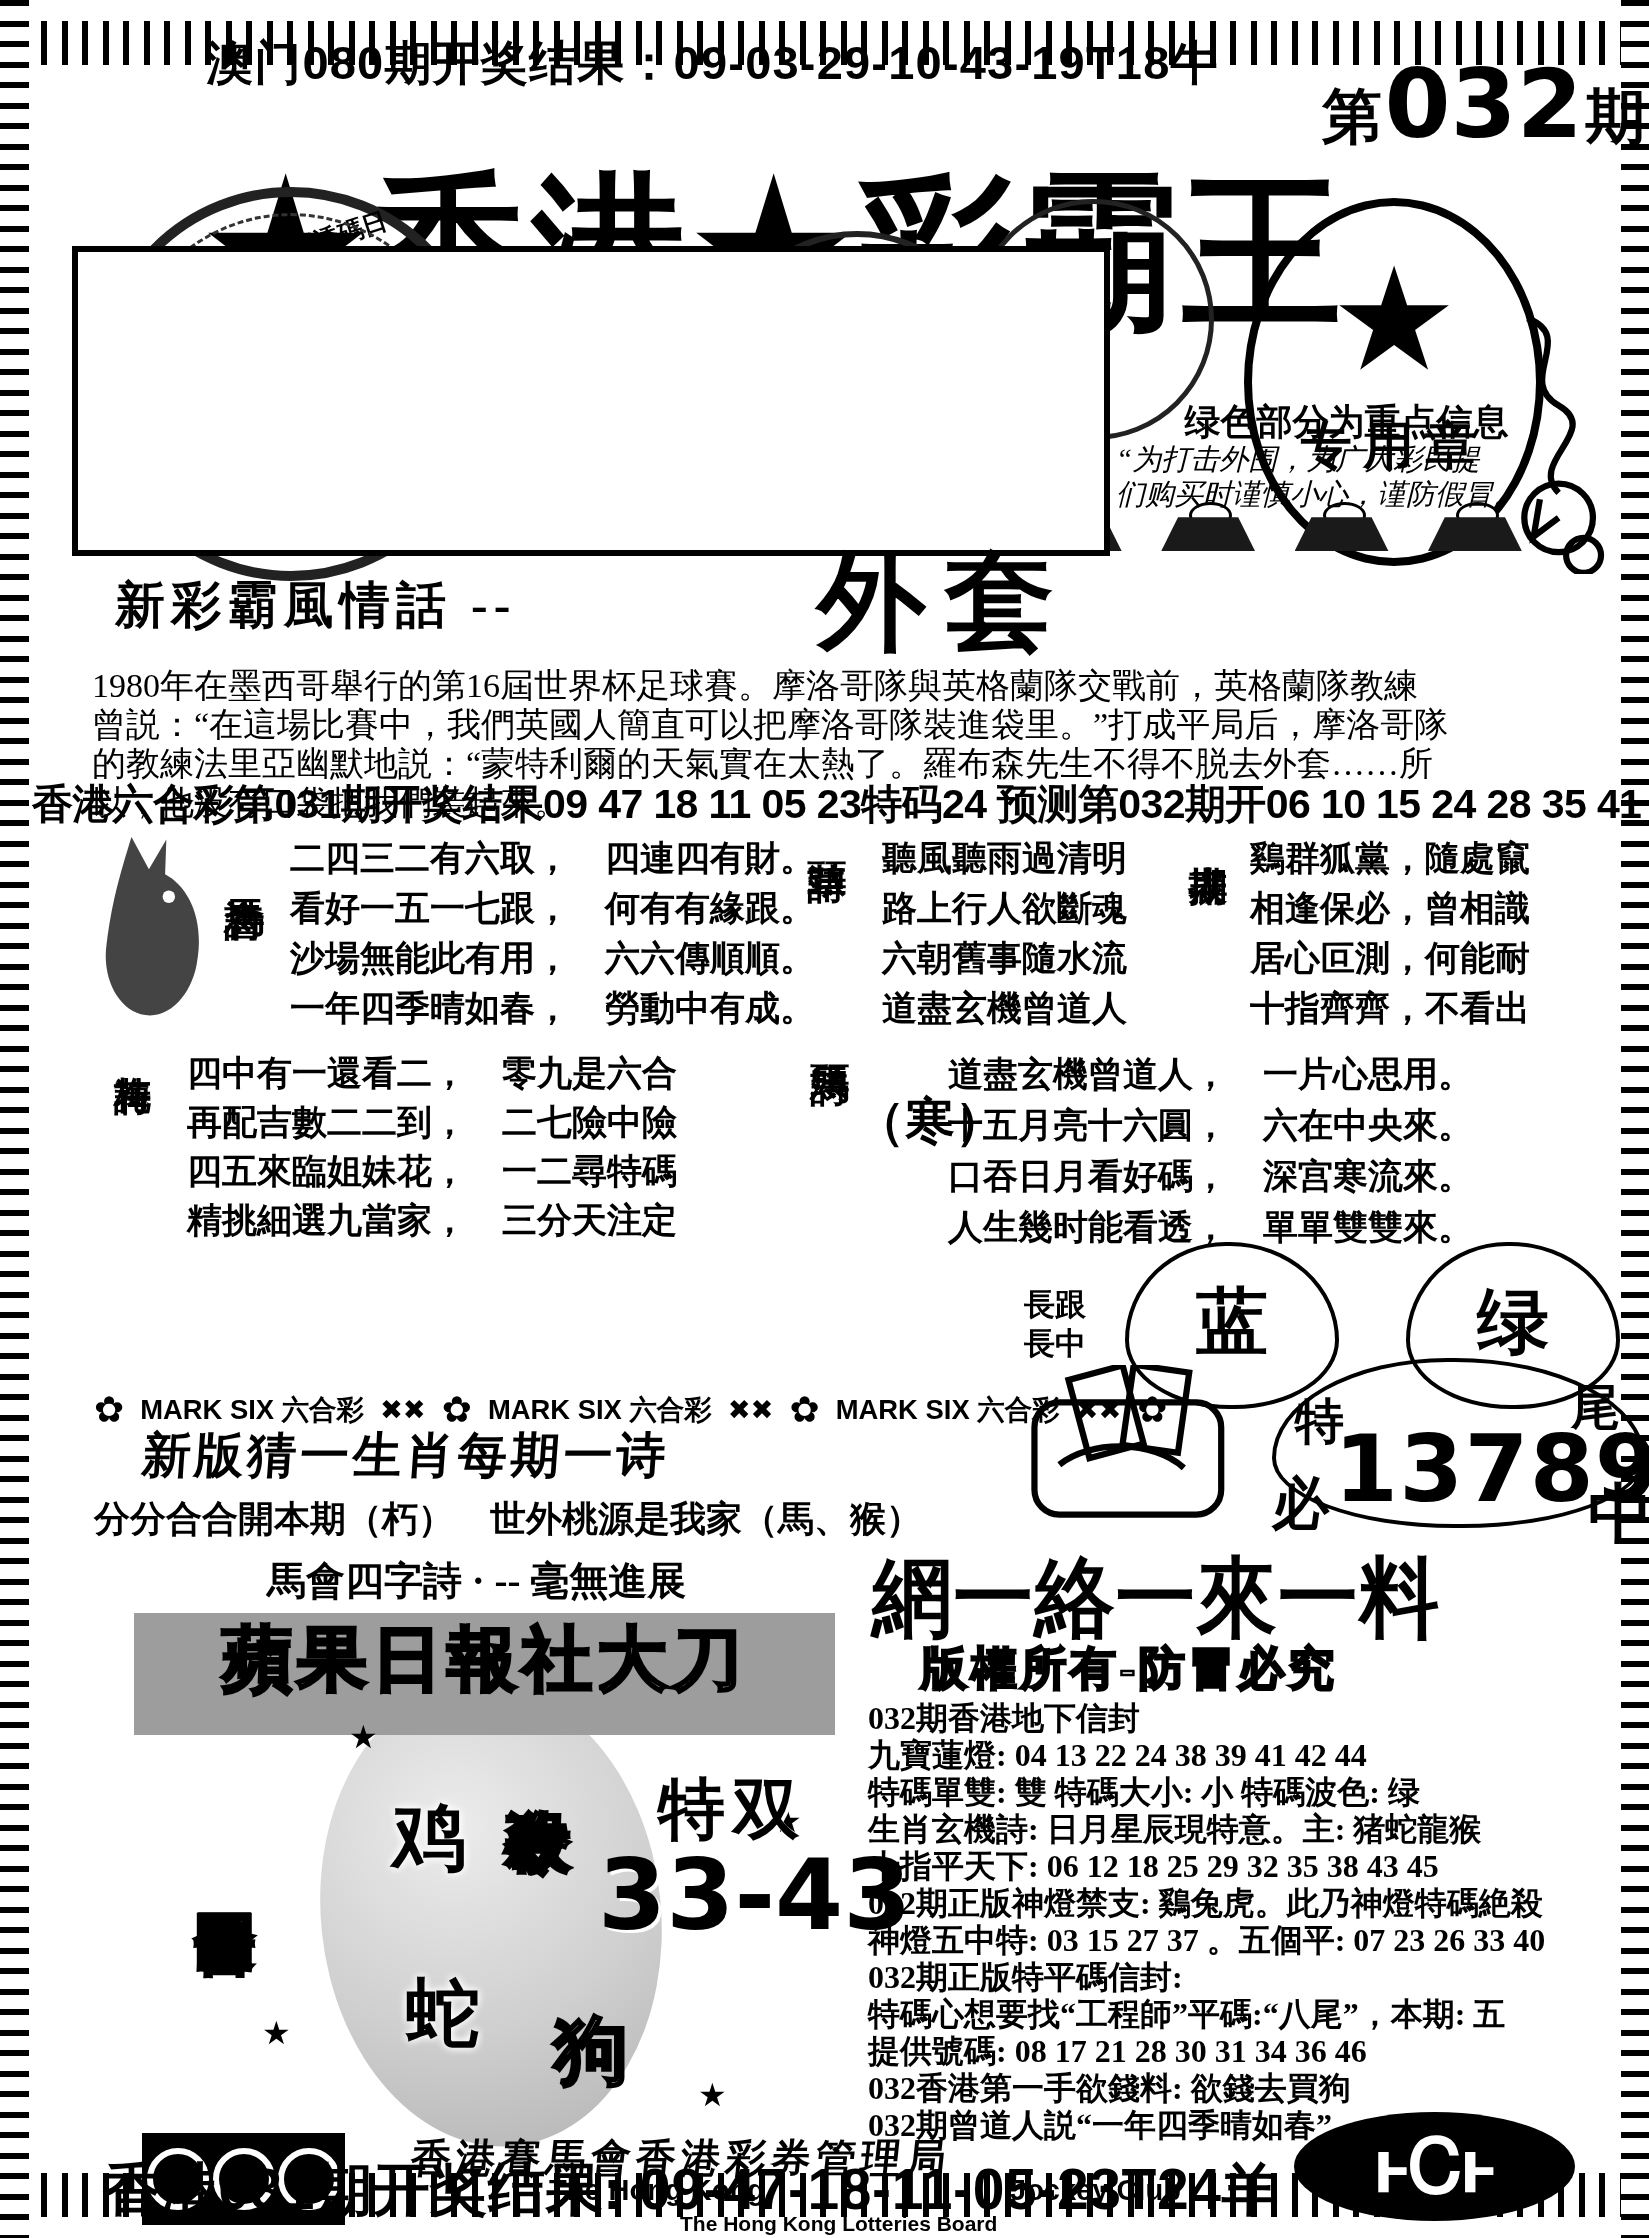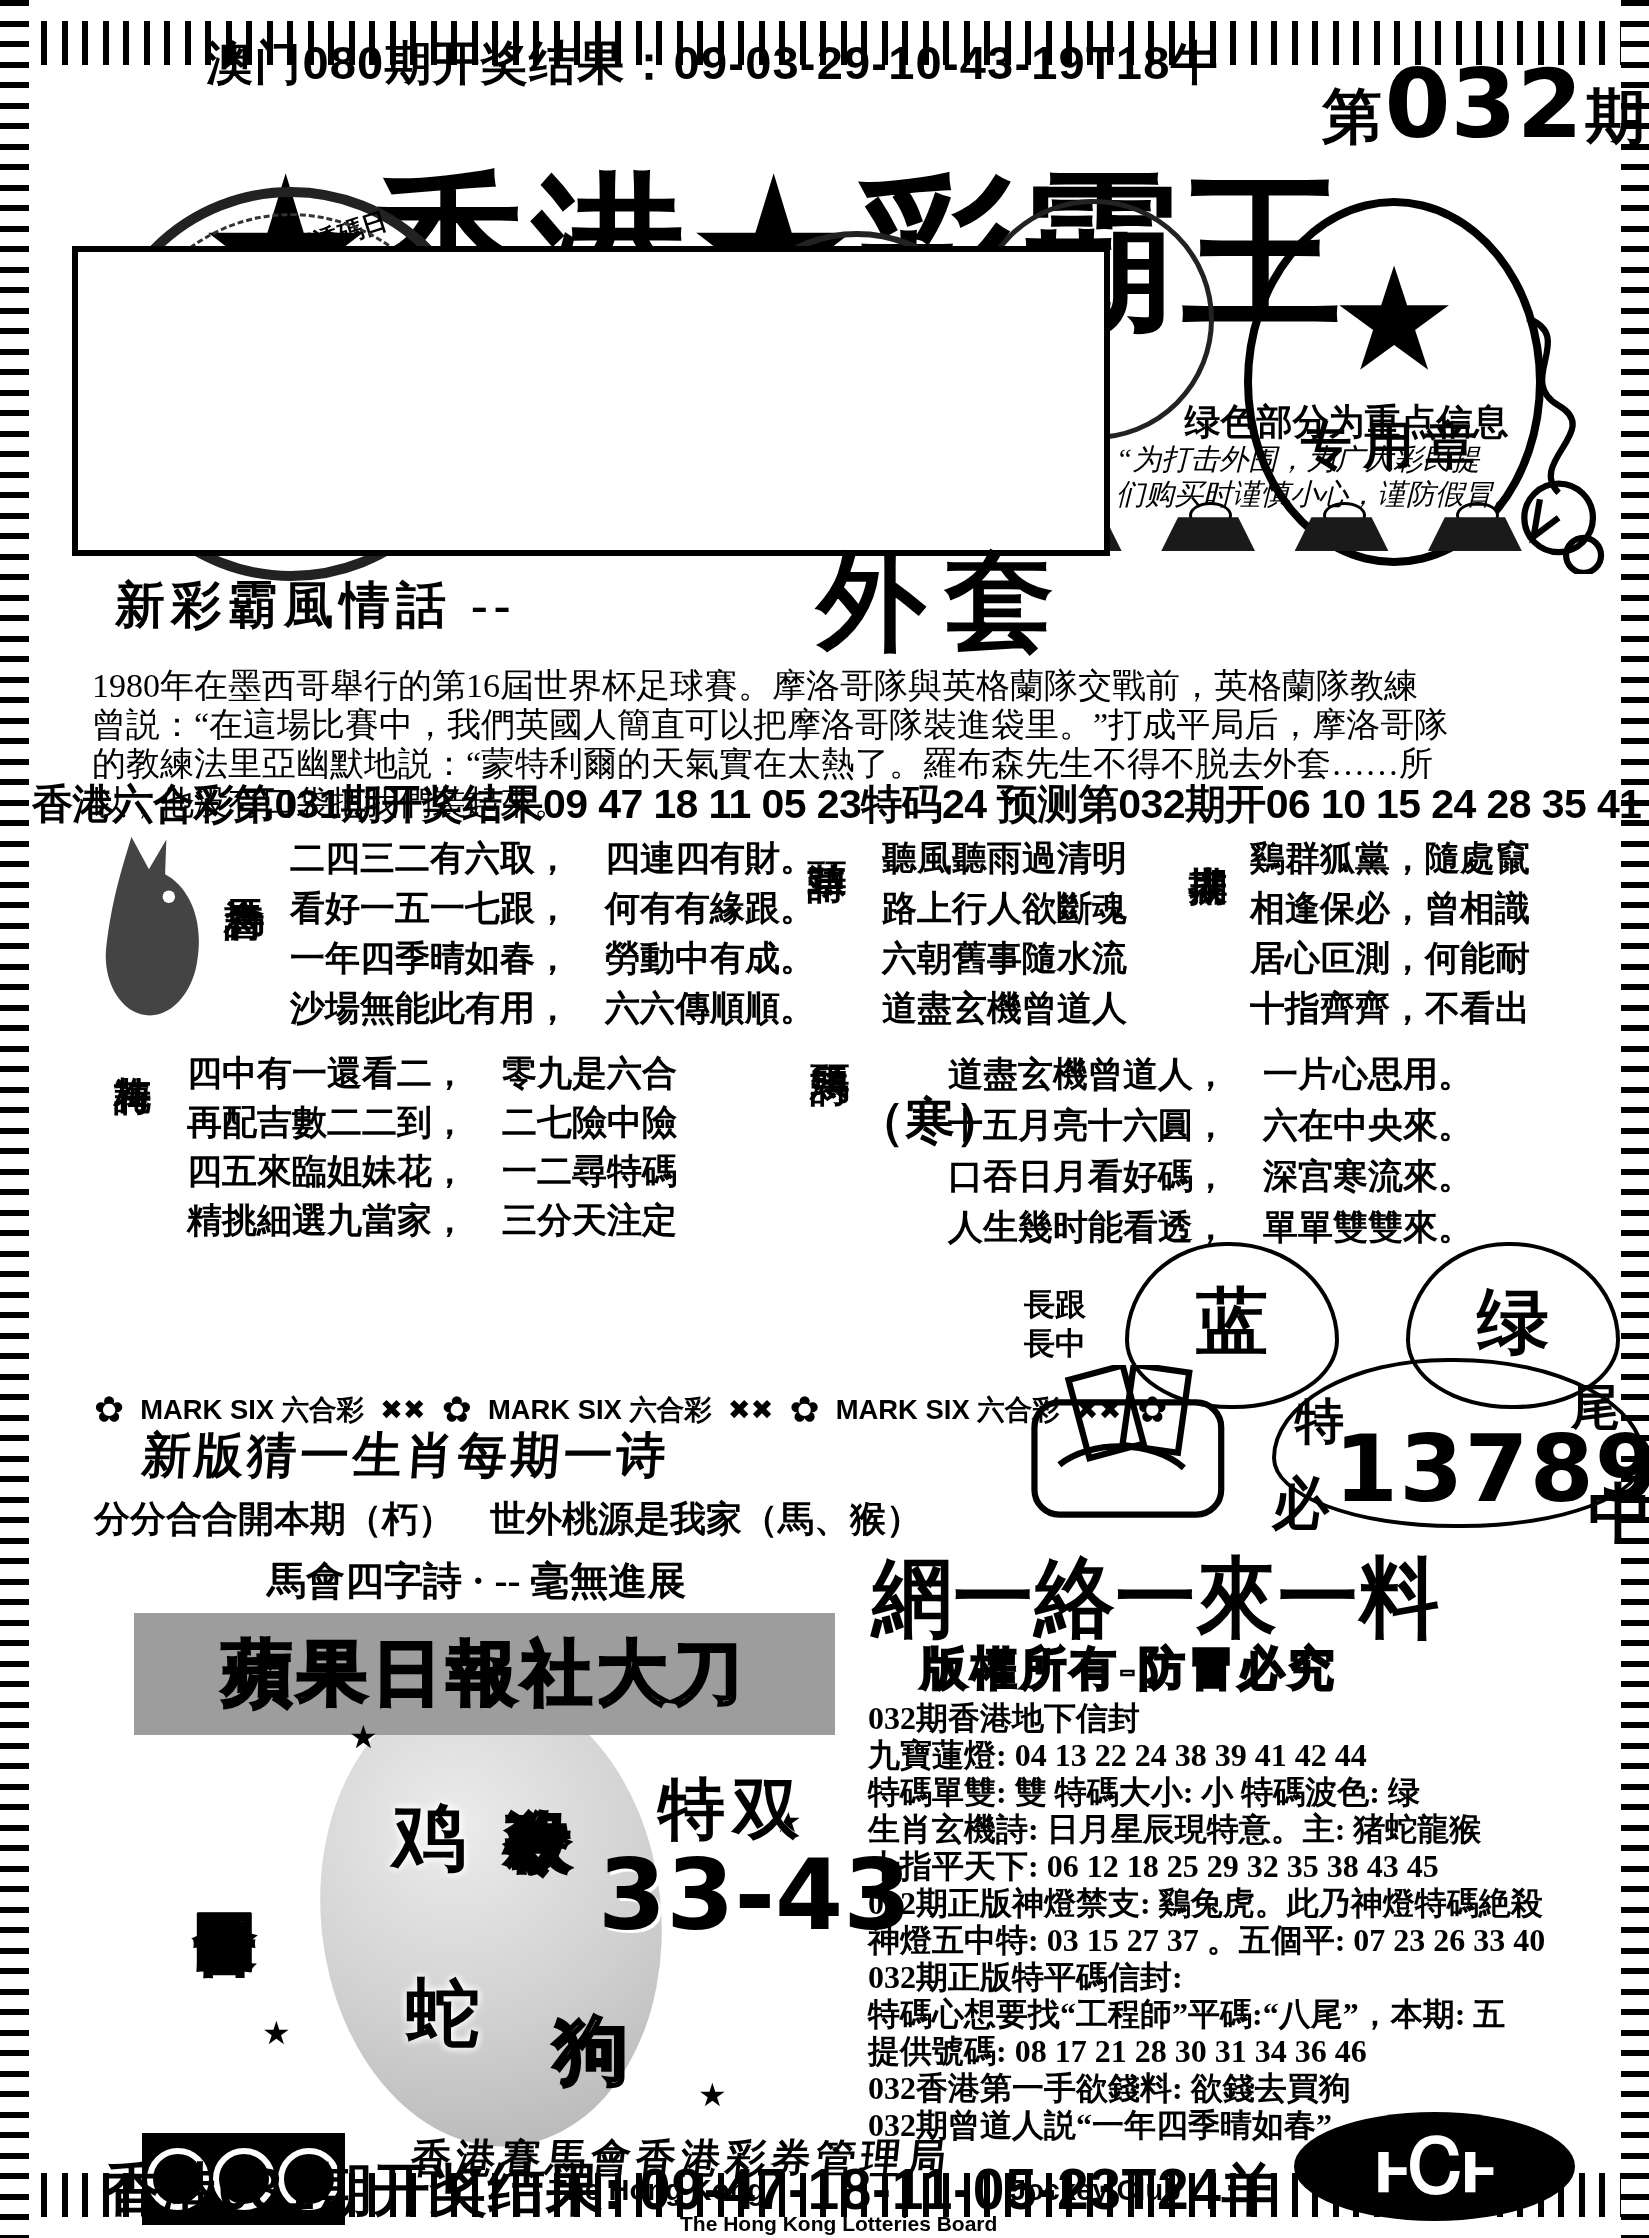--- a/index.html
+++ b/index.html
@@ -95,21 +95,21 @@
   .sp-num{top:1416px;left:1334px;font-size:92px;font-weight:900;z-index:4;
      font-family:"DejaVu Sans",sans-serif;letter-spacing:1.2px;}
   .sp-bi{top:1466px;left:1272px;font-size:57px;font-weight:900;z-index:5;}
   .sp-zhong{top:1470px;left:1588px;font-size:65px;font-weight:900;z-index:5;}
 
   .guess-title{top:1423px;left:142px;font-size:49px;font-weight:900;letter-spacing:3.7px;transform:skewX(-4deg);z-index:4;}
   .guess-line{top:1495px;left:94px;font-size:36px;font-weight:700;z-index:4;}
   .fourchar{top:1554px;left:267px;font-size:39px;font-weight:700;z-index:4;}
 
   .applebox{top:1613px;left:134px;width:701px;height:122px;background:#9d9d9d;z-index:3;
-     display:flex;align-items:center;justify-content:center;}
+     display:flex;align-items:flex-start;justify-content:center;}
   .applebox span{font-size:70px;font-weight:900;letter-spacing:5px;color:#b5b5b5;
      -webkit-text-stroke:3.1px #000;text-shadow:0 0 1.2px #000;}
 
   .net-title{top:1545px;left:872px;font-size:80px;font-weight:900;letter-spacing:1.2px;z-index:4;
      transform:scaleY(1.1);}
   .net-copy{top:1638px;left:921px;font-size:46px;font-weight:900;letter-spacing:3.7px;z-index:4;
      color:#fff;-webkit-text-stroke:2.5px #000;text-shadow:0 0 1.2px #000;}
   .net-lines{top:1676px;left:868px;font-size:32px;font-weight:700;line-height:37px;z-index:5;margin-top:24px;}
 
   
@@ -221,22 +221,22 @@
   <div class="abs horse">
     <svg width="131" height="193" viewBox="0 0 105 155">
       <path class="ink" d="M30 4 L44 30 L58 6 L57 34 C76 44 88 70 83 102 C80 128 62 150 41 147 C20 144 6 118 10 90 C14 58 20 36 30 4 Z"></path>
       <circle cx="60" cy="52" r="5" fill="#fff"></circle>
     </svg>
   </div>
   <div class="abs vlabel lbl-mahui">馬會詩</div>
   <div class="abs poem poemA">
     <div class="nowrap">二四三二有六取，　四連四有財。</div>
     <div class="nowrap">看好一五一七跟，　何有有緣跟。</div>
+    <div class="nowrap">沙場無能此有用，　六六傳順順。</div>
     <div class="nowrap">一年四季晴如春，　勞動中有成。</div>
-    <div class="nowrap">沙場無能此有用，　六六傳順順。</div>
   </div>
   <div class="abs vlabel lbl-caotou">草頭詩</div>
   <div class="abs poem poemB">
     <div class="nowrap">聽風聽雨過清明</div>
     <div class="nowrap">路上行人欲斷魂</div>
     <div class="nowrap">六朝舊事隨水流</div>
     <div class="nowrap">道盡玄機曾道人</div>
   </div>
   <div class="abs vlabel lbl-paiqi">排期表</div>
   <div class="abs poem poemC">

